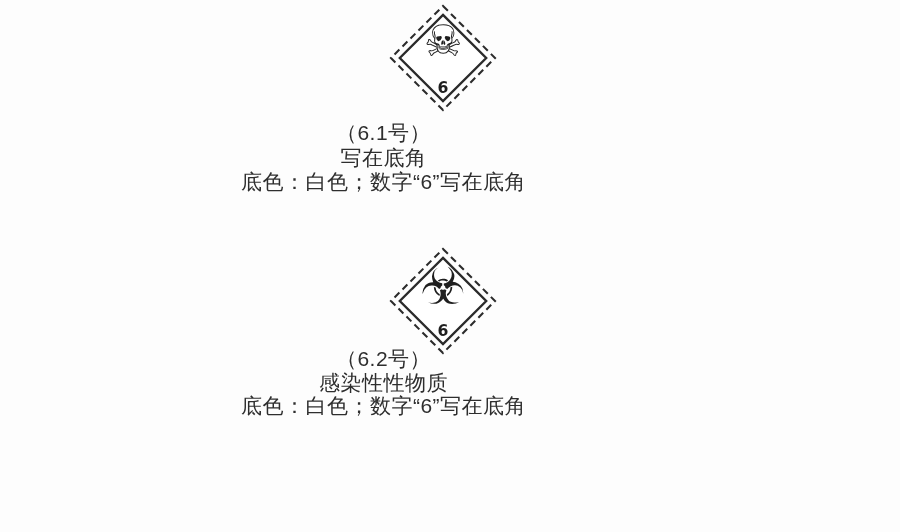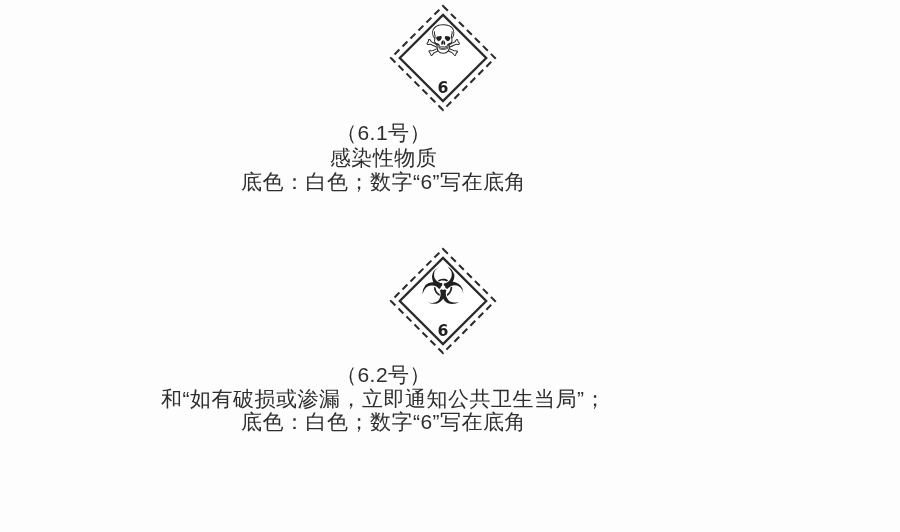--- a/index.html
+++ b/index.html
@@ -52,54 +52,54 @@
     text-align: center;
     color: #2e2e2e;
     letter-spacing: 0.5px;
   }
   .caption-1 {
     top: 121px;
     font-size: 21px;
     line-height: 24.5px;
   }
   .caption-2 {
-    top: 363px;
+    top: 347px;
     font-size: 21px;
     line-height: 23.7px;
   }
   .line { white-space: nowrap; }
 </style>
 </head>
 <body>
 
 <div class="page">
 
   <section>
     <svg class="diamond diamond-1" viewBox="0 0 110 110">
       <path class="outer" d="M55 2 L108 55 L55 108 L2 55 Z"></path>
       <path class="inner" d="M55 11 L99 55 L55 99 L11 55 Z"></path>
       <text class="sym-skull" x="55" y="53">☠</text>
       <text class="corner-num" x="55" y="91">6</text>
     </svg>
 
     <div class="caption caption-1">
       <div class="line">（6.1号）</div>
-      <div class="line">感染性物质</div>
+      <div class="line">写在底角</div>
       <div class="line">底色：白色；数字“6”写在底角</div>
     </div>
   </section>
 
   <section>
     <svg class="diamond diamond-2" viewBox="0 0 110 110">
       <path class="outer" d="M55 2 L108 55 L55 108 L2 55 Z"></path>
       <path class="inner" d="M55 11 L99 55 L55 99 L11 55 Z"></path>
       <text class="sym-bio" x="55" y="58">☣</text>
       <text class="corner-num" x="55" y="91">6</text>
     </svg>
 
     <div class="caption caption-2">
       <div class="line">（6.2号）</div>
-      <div class="line">和“如有破损或渗漏，立即通知公共卫生当局”；</div>
+      <div class="line">感染性性物质</div>
       <div class="line">底色：白色；数字“6”写在底角</div>
     </div>
   </section>
 
 </div>
 
 </body></html>

